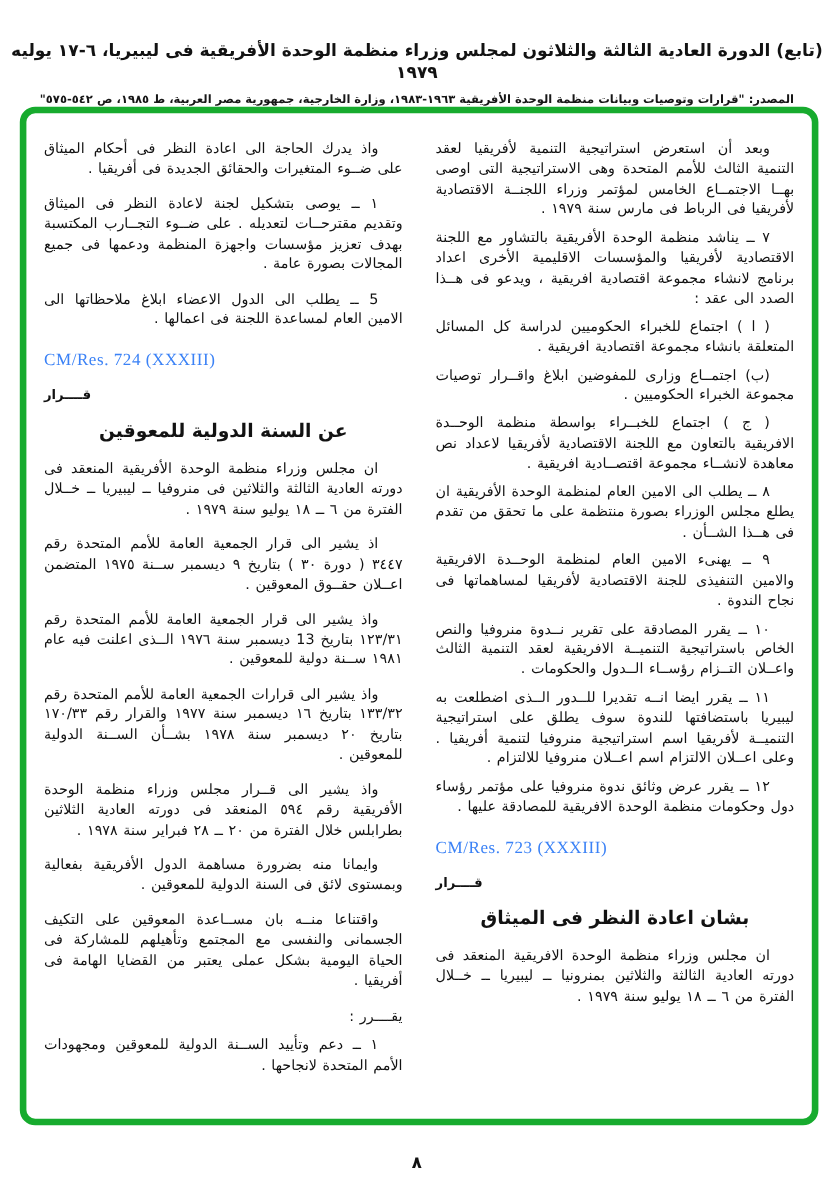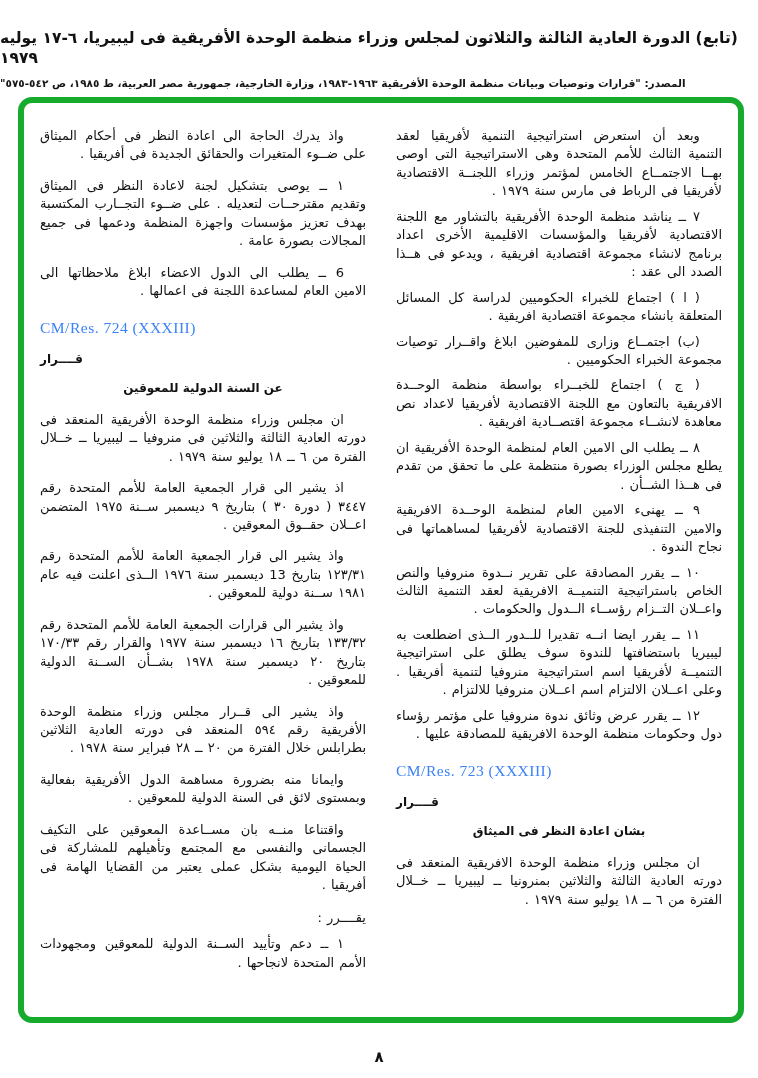--- a/index.html
+++ b/index.html
@@ -4,21 +4,21 @@
 <style>
   html,body{margin:0;padding:0;background:#ffffff;}
   body{
     width:758px;height:1078px;overflow:hidden;position:relative;
     font-family:"DejaVu Sans",sans-serif;color:#121212;
     -webkit-font-smoothing:antialiased;
   }
   .page{width:758px;height:1078px;position:relative;background:#fff;}
 
   
-  .header{direction:rtl;text-align:left;padding-top:28px;}
+  .header{direction:rtl;text-align:center;padding-top:36px;}
   .header-line1{font-size:15.5px;font-weight:bold;letter-spacing:0;line-height:1.3;}
   .header-line2{font-size:10.5px;font-weight:bold;margin-top:9px;color:#161616;}
 
   
   .frame{
     position:absolute;left:18px;top:97px;width:726px;height:926px;
     box-sizing:border-box;border:6px solid #17ab2e;border-radius:14px;
     padding:24px 16px 6px 16px;background:#fff;
   }
   .cols{direction:rtl;display:flex;gap:30px;height:100%;box-sizing:border-box;}
@@ -27,21 +27,21 @@
   
   .para{margin:0 0 7px 0;text-indent:1.7em;word-spacing:1px;}
   .para-flush{margin:14px 0 8px 0;text-indent:0;word-spacing:1px;}
   .col-left .para{margin-bottom:13px;}
   .ref{
     direction:ltr;text-align:left;text-indent:0;
     font-family:"Liberation Serif",serif;font-size:15.5px;color:#3b82f6;
     margin:16px 0 12px 0;letter-spacing:.5px;
   }
   .rtitle{text-align:left;font-weight:bold;font-size:12px;text-indent:0;margin:6px 0 12px 0;}
-  .rsubtitle{text-align:center;font-weight:bold;font-size:12px;text-indent:0;margin:0 0 14px 0;}
+  .rsubtitle{text-align:center;font-weight:bold;font-size:17px;text-indent:0;margin:0 0 14px 0;}
 
   
   .footer{position:absolute;bottom:12px;left:0;width:758px;text-align:center;}
   .page-num{font-size:15px;font-weight:bold;color:#111;}
 </style>
 </head>
 <body>
 
 <div class="page">
 
@@ -66,21 +66,21 @@
         <p class="para">١٢ ــ يقرر عرض وثائق ندوة منروفيا على مؤتمر رؤساء دول وحكومات منظمة الوحدة الافريقية للمصادقة عليها .</p>
         <p class="ref">CM/Res. 723 (XXXIII)</p>
         <p class="rtitle">قــــرار</p>
         <p class="rsubtitle">بشان اعادة النظر فى الميثاق</p>
         <p class="para">ان مجلس وزراء منظمة الوحدة الافريقية المنعقد فى دورته العادية الثالثة والثلاثين بمنرونيا ــ ليبيريا ــ خــلال الفترة من ٦ ــ ١٨ يوليو سنة ١٩٧٩ .</p>
       </section>
 
       <section class="col col-left">
         <p class="para">واذ يدرك الحاجة الى اعادة النظر فى أحكام الميثاق على ضــوء المتغيرات والحقائق الجديدة فى أفريقيا .</p>
         <p class="para">١ ــ يوصى بتشكيل لجنة لاعادة النظر فى الميثاق وتقديم مقترحــات لتعديله . على ضــوء التجــارب المكتسبة بهدف تعزيز مؤسسات واجهزة المنظمة ودعمها فى جميع المجالات بصورة عامة .</p>
-        <p class="para">6 ــ يطلب الى الدول الاعضاء ابلاغ ملاحظاتها الى الامين العام لمساعدة اللجنة فى اعمالها .</p>
+        <p class="para">5 ــ يطلب الى الدول الاعضاء ابلاغ ملاحظاتها الى الامين العام لمساعدة اللجنة فى اعمالها .</p>
         <p class="ref">CM/Res. 724 (XXXIII)</p>
         <p class="rtitle">قــــرار</p>
         <p class="rsubtitle">عن السنة الدولية للمعوقين</p>
         <p class="para">ان مجلس وزراء منظمة الوحدة الأفريقية المنعقد فى دورته العادية الثالثة والثلاثين فى منروفيا ــ ليبيريا ــ خــلال الفترة من ٦ ــ ١٨ يوليو سنة ١٩٧٩ .</p>
         <p class="para">اذ يشير الى قرار الجمعية العامة للأمم المتحدة رقم ٣٤٤٧ ( دورة ٣٠ ) بتاريخ ٩ ديسمبر ســنة ١٩٧٥ المتضمن اعــلان حقــوق المعوقين .</p>
         <p class="para">واذ يشير الى قرار الجمعية العامة للأمم المتحدة رقم ١٢٣/٣١ بتاريخ 13 ديسمبر سنة ١٩٧٦ الــذى اعلنت فيه عام ١٩٨١ ســنة دولية للمعوقين .</p>
         <p class="para">واذ يشير الى قرارات الجمعية العامة للأمم المتحدة رقم ١٣٣/٣٢ بتاريخ ١٦ ديسمبر سنة ١٩٧٧ والقرار رقم ١٧٠/٣٣ بتاريخ ٢٠ ديسمبر سنة ١٩٧٨ بشــأن الســنة الدولية للمعوقين .</p>
         <p class="para">واذ يشير الى قــرار مجلس وزراء منظمة الوحدة الأفريقية رقم ٥٩٤ المنعقد فى دورته العادية الثلاثين بطرابلس خلال الفترة من ٢٠ ــ ٢٨ فبراير سنة ١٩٧٨ .</p>
         <p class="para">وايمانا منه بضرورة مساهمة الدول الأفريقية بفعالية وبمستوى لائق فى السنة الدولية للمعوقين .</p>
         <p class="para">واقتناعا منــه بان مســاعدة المعوقين على التكيف الجسمانى والنفسى مع المجتمع وتأهيلهم للمشاركة فى الحياة اليومية بشكل عملى يعتبر من القضايا الهامة فى أفريقيا .</p>

